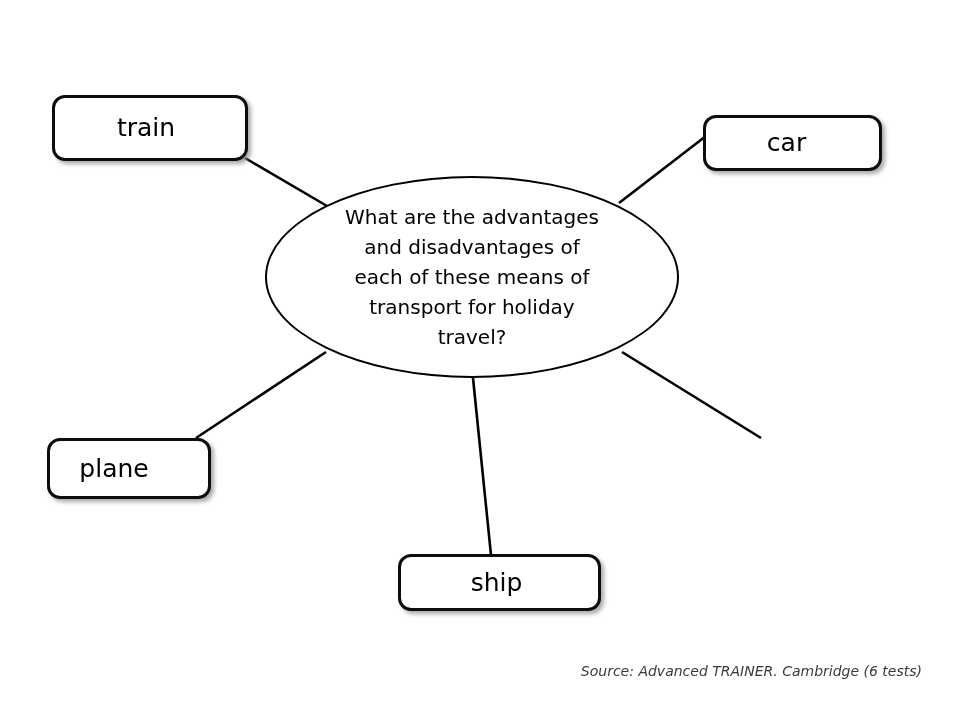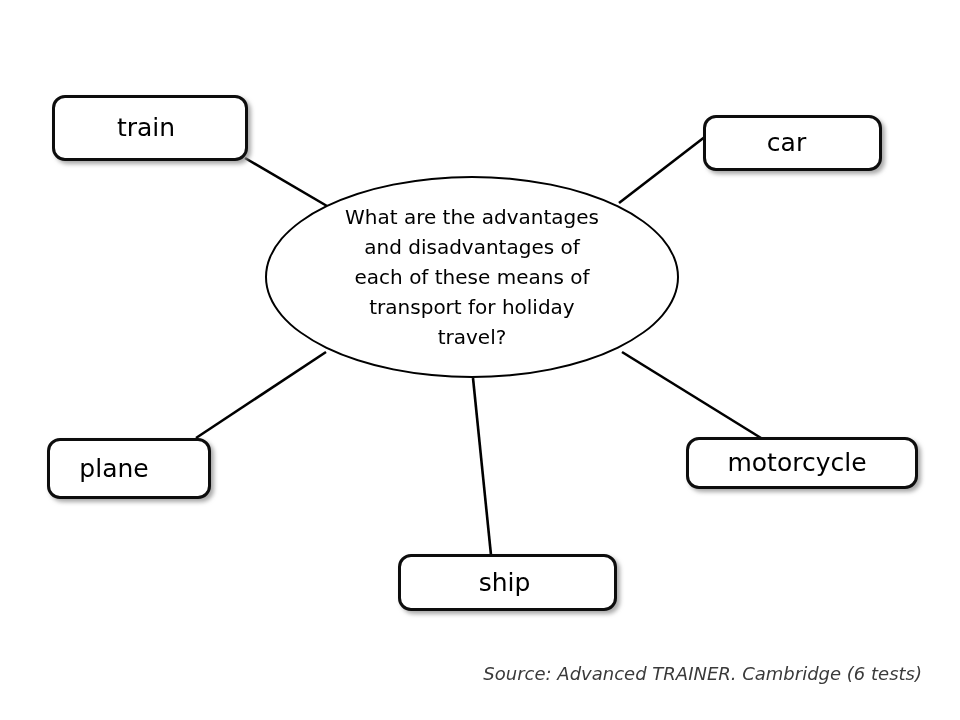--- a/index.html
+++ b/index.html
@@ -86,33 +86,33 @@
     line-height: 28px;
     color: #000000;
   }
 
   #node-train     { left: 52px;  top: 95px;  width: 196px; height: 66px; }
   #node-train .node-label     { padding-right: 8px; }
   #node-car       { left: 703px; top: 79px;  width: 179px; height: 56px; margin-top: 36px; }
   #node-car .node-label       { padding-right: 12px; }
   #node-plane     { left: 47px;  top: 438px; width: 164px; height: 61px; }
   #node-plane .node-label     { padding-right: 30px; }
-  #node-ship      { left: 398px; top: 554px; width: 219px; height: 57px; }
+  #node-ship      { left: 398px; top: 554px; width: 203px; height: 57px; }
   #node-ship .node-label      { padding-right: 6px; }
   #node-motorcycle{ left: 686px; top: 437px; width: 232px; height: 52px; }
   #node-motorcycle .node-label{ padding-right: 10px; }
 
   
   #source-caption {
     position: absolute;
     left: 0;
     top: 663px;
     width: 922px;
     text-align: right;
-    font-size: 18px;
+    font-size: 14px;
     font-style: italic;
     color: #3a3a3a;
     z-index: 4;
   }
 </style>
 </head>
 <body>
 
 <div id="diagram-canvas">
 
@@ -142,19 +142,16 @@
   </div>
 
   <div class="node-box" id="node-plane">
     <span class="node-label">plane</span>
   </div>
 
   <div class="node-box" id="node-ship">
     <span class="node-label">ship</span>
   </div>
 
-  <div class="node-box" id="node-motorcycle">
-    <span class="node-label">motorcycle</span>
-  </div>
 
   <div id="source-caption">Source: Advanced TRAINER. Cambridge (6 tests)</div>
 
 </div>
 
 </body></html>

